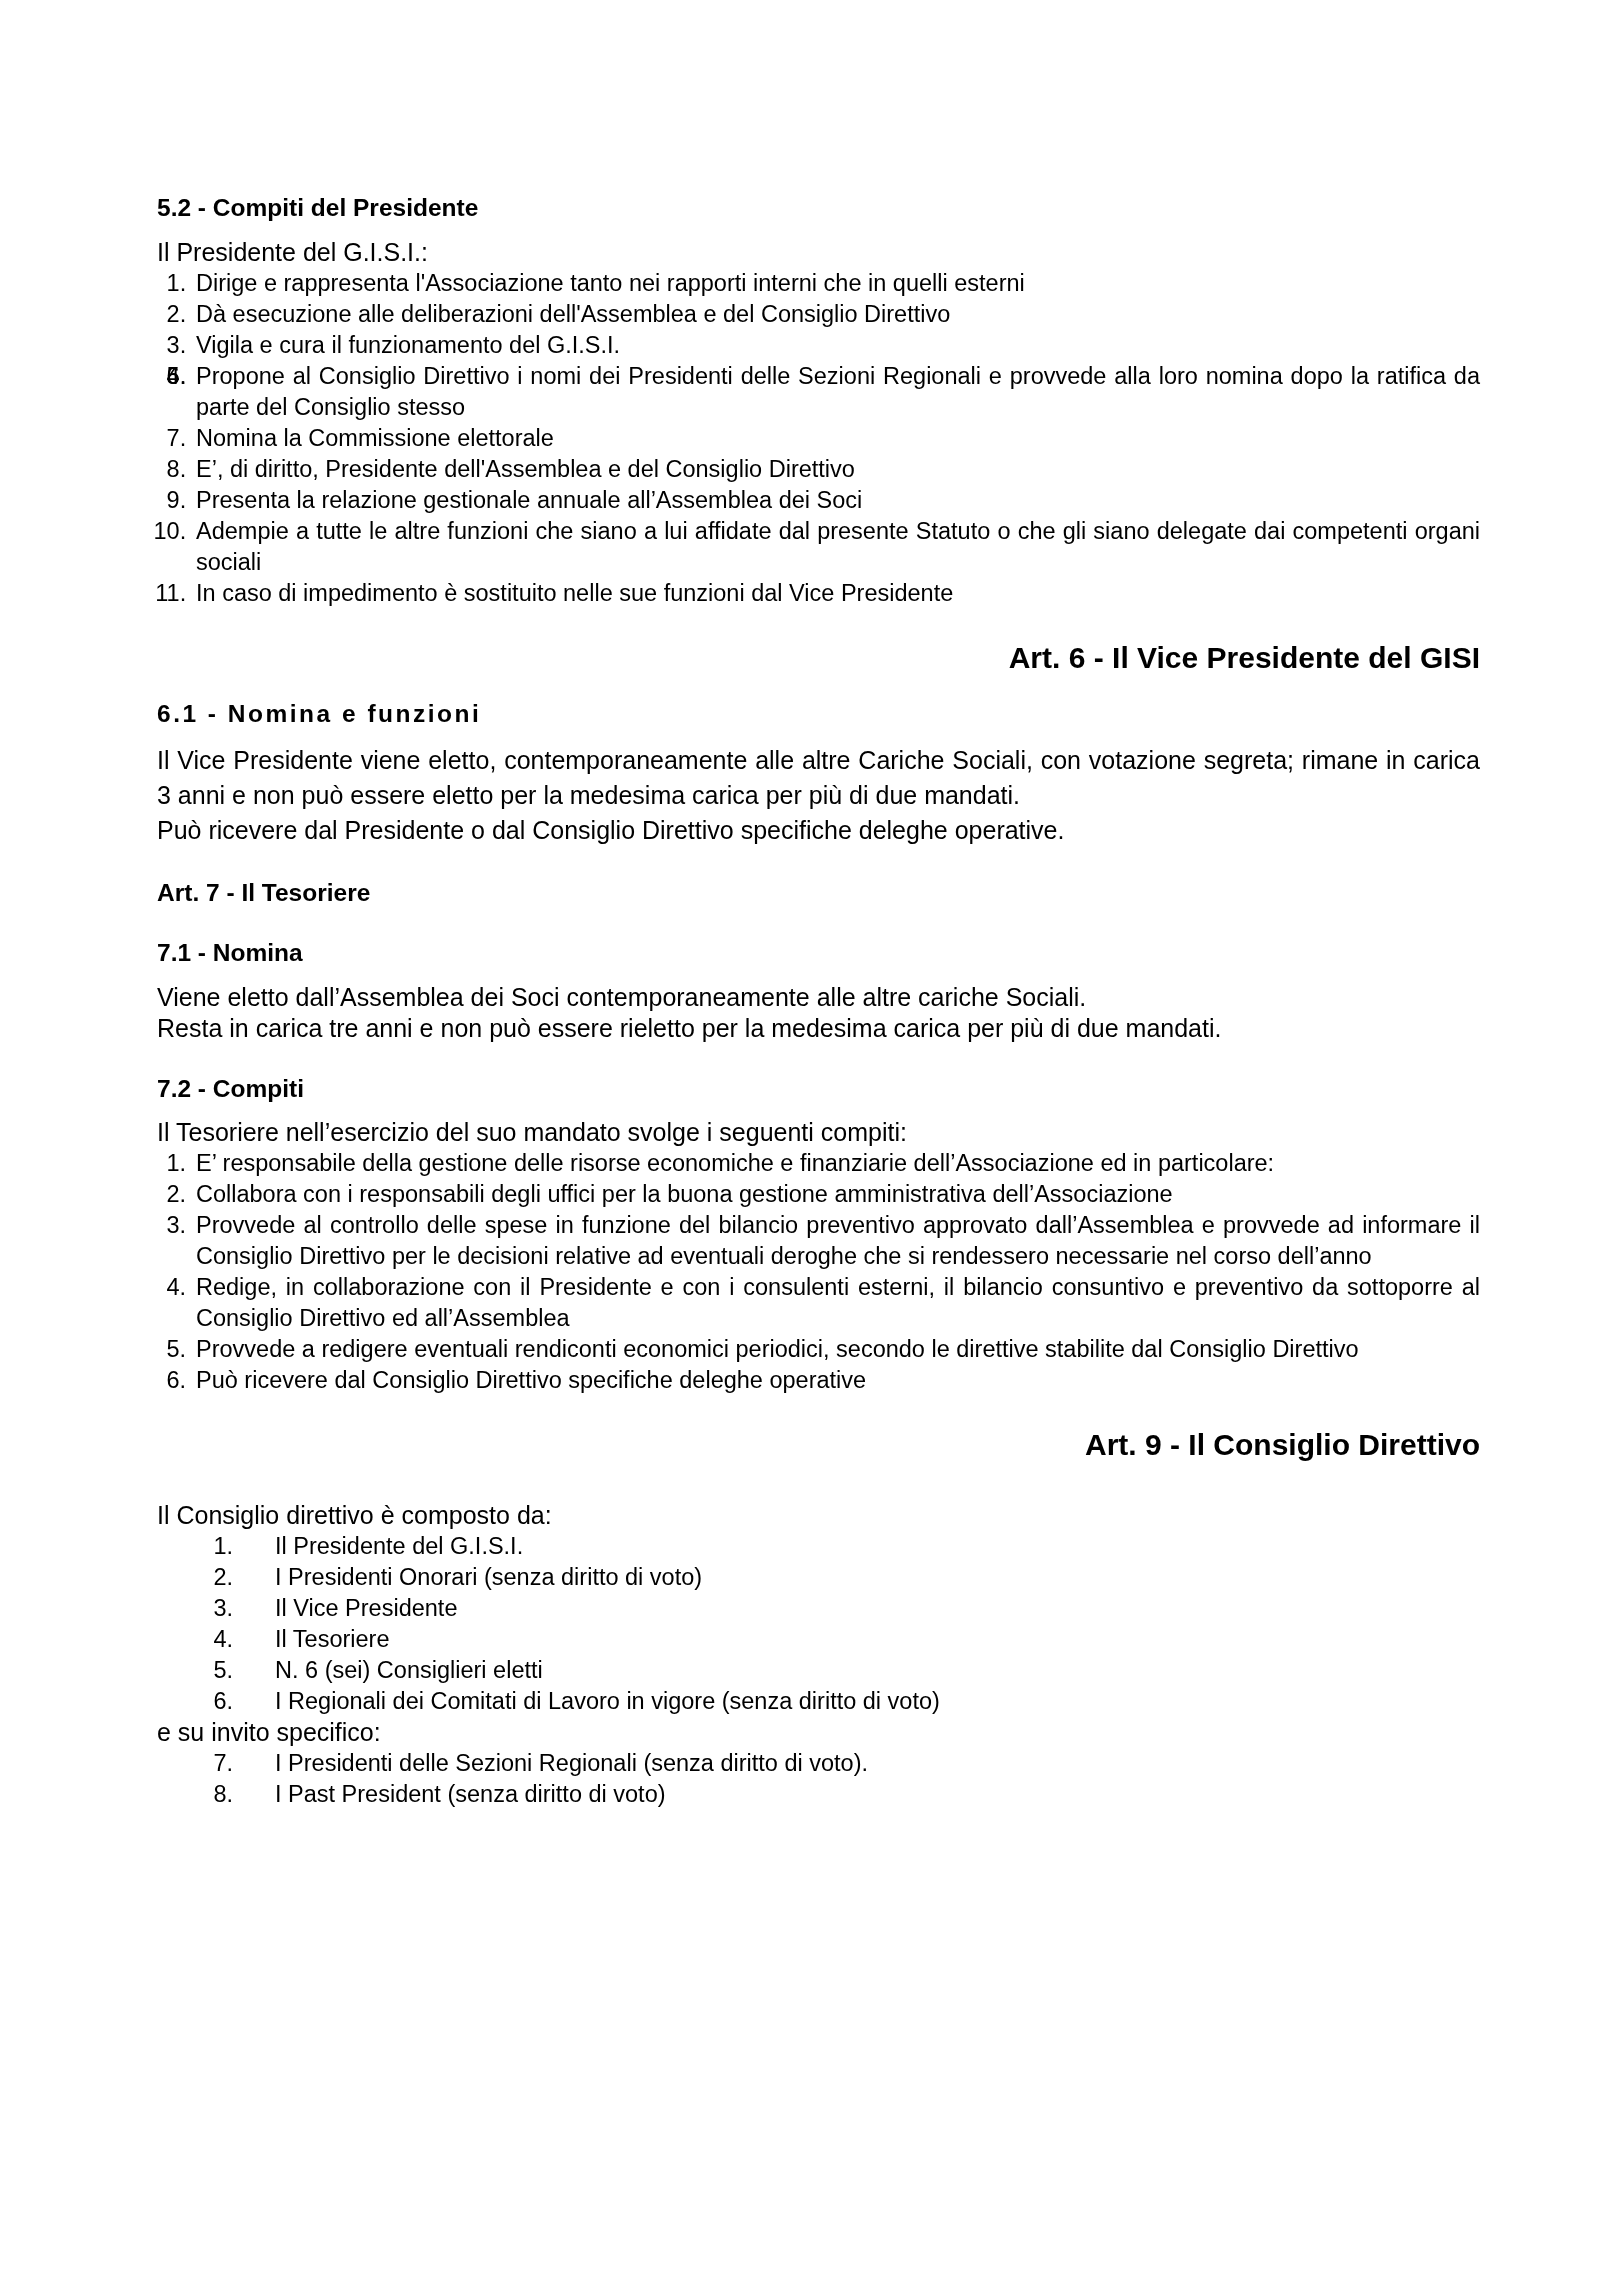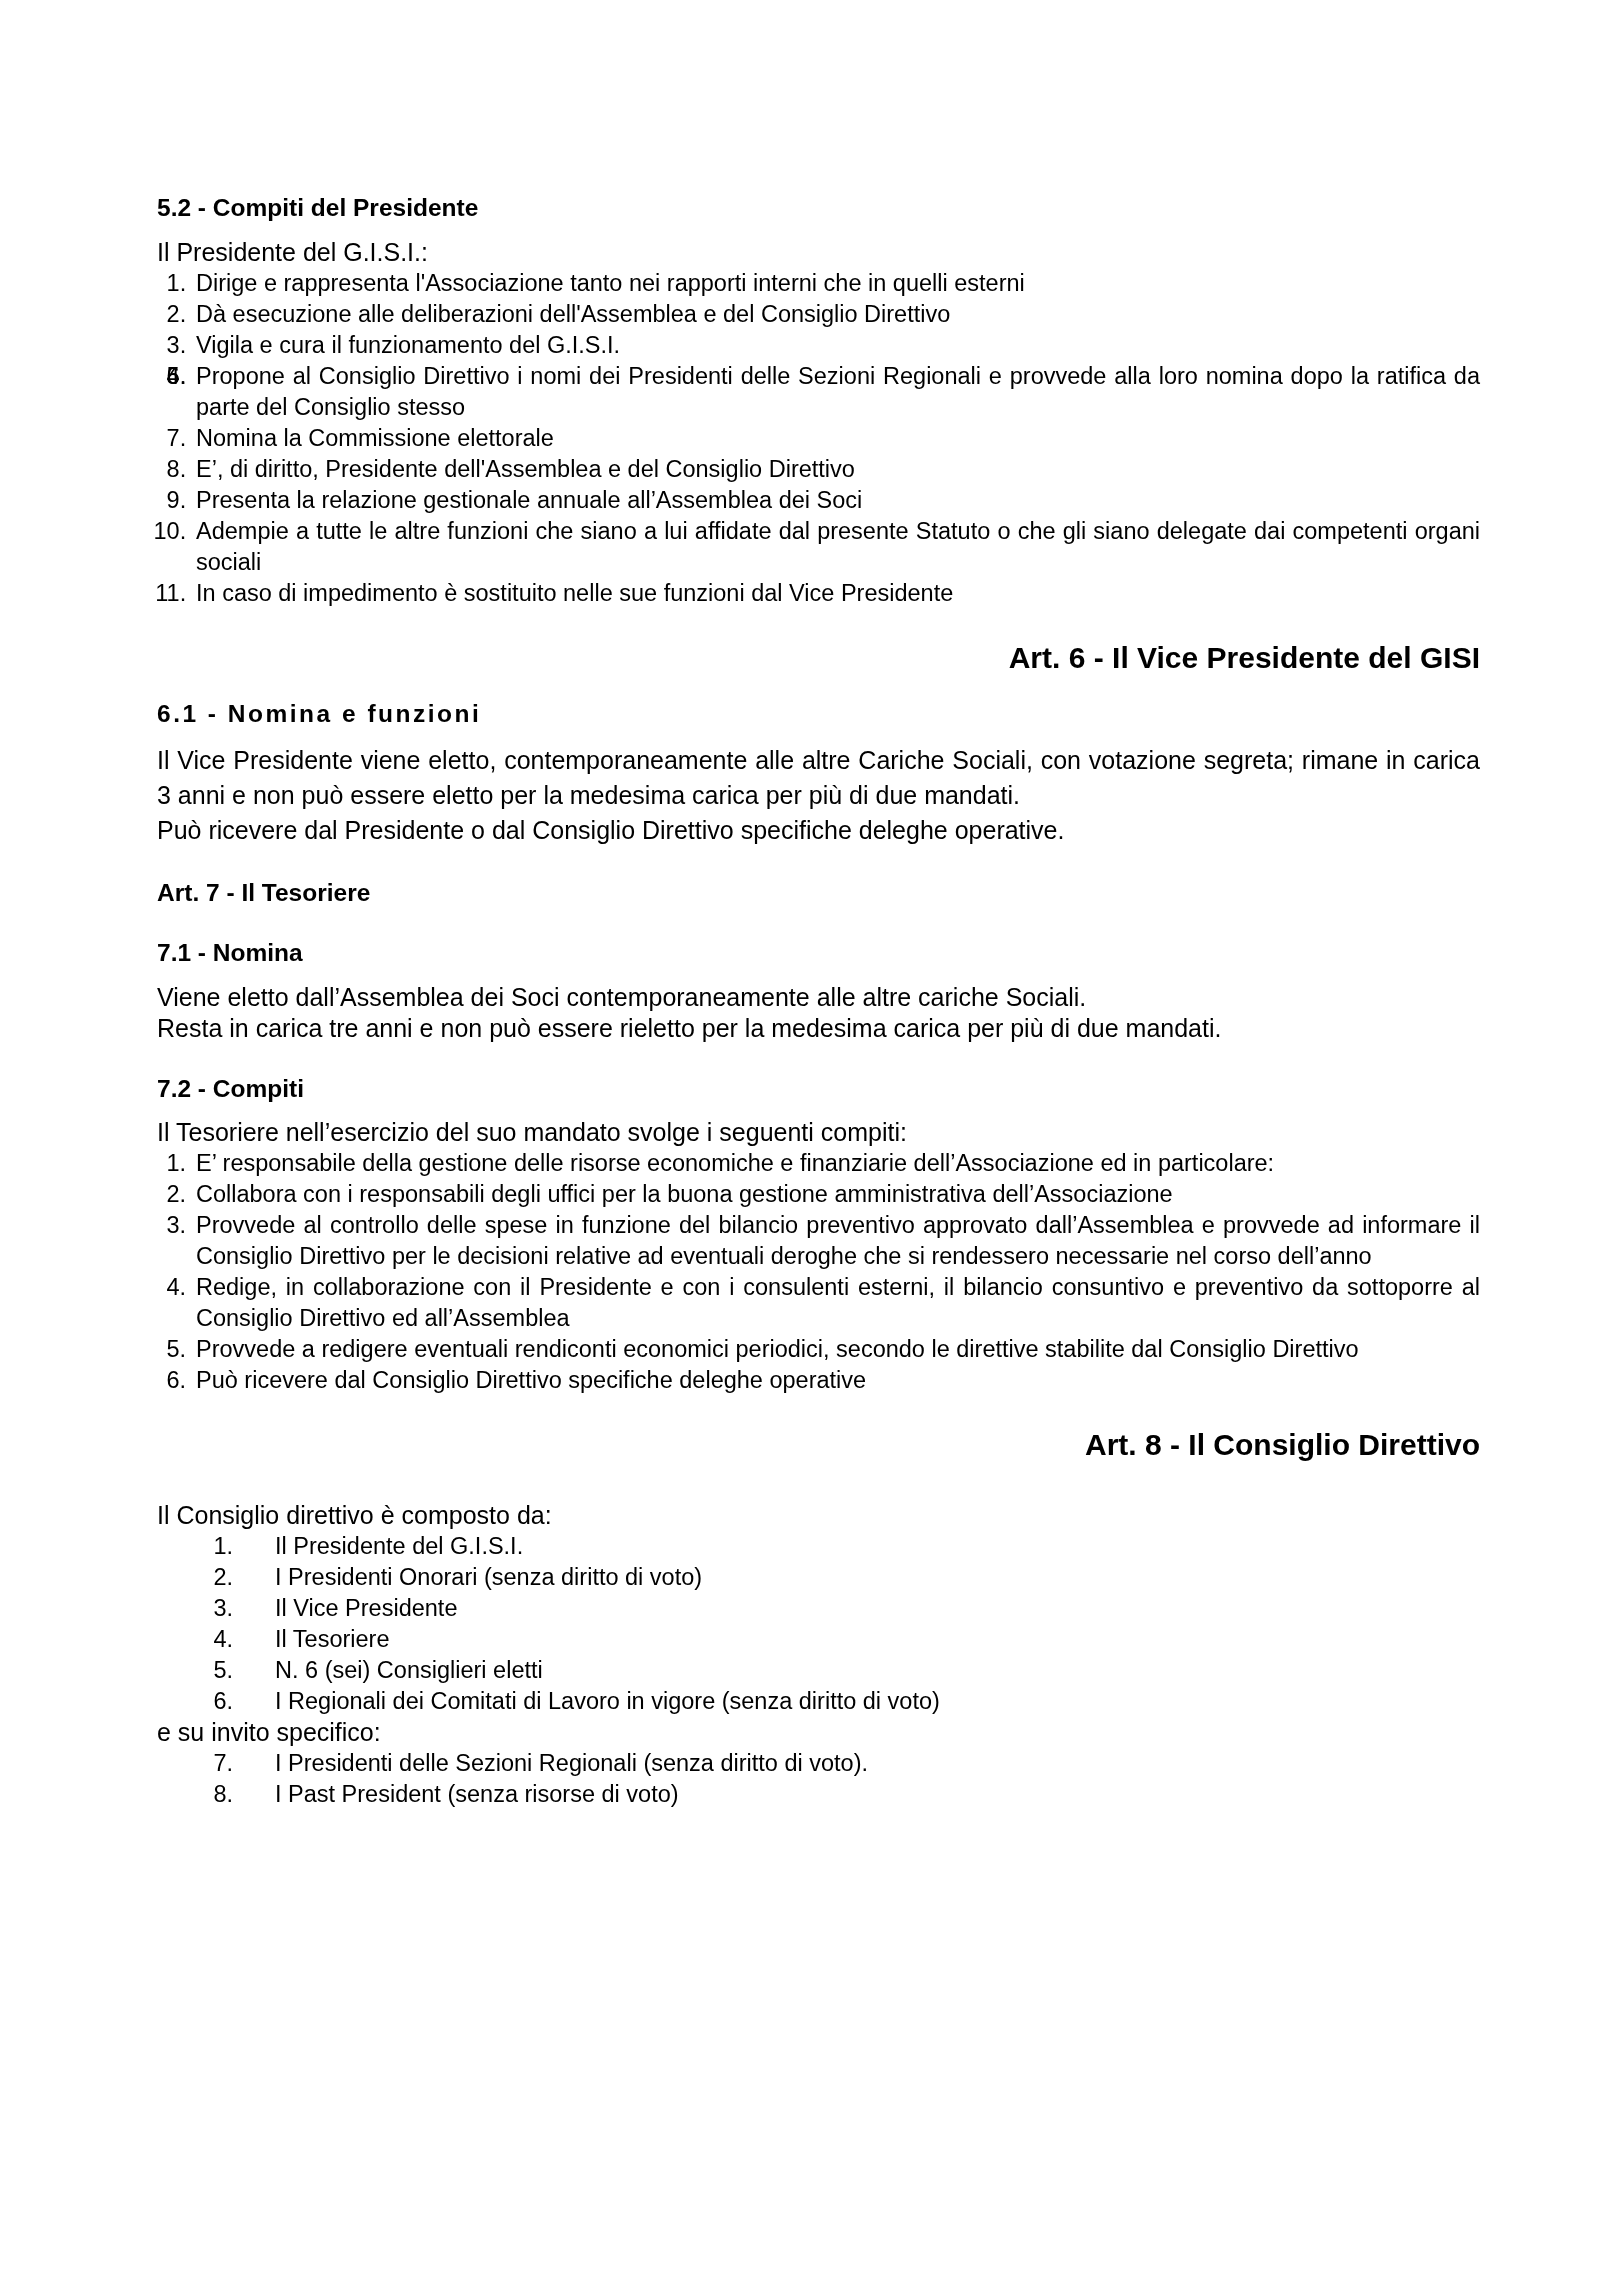--- a/index.html
+++ b/index.html
@@ -75,33 +75,33 @@
       <li><span class="num">3.</span><span>Provvede al controllo delle spese in funzione del bilancio preventivo approvato dall’Assemblea e provvede ad informare il Consiglio Direttivo per le decisioni relative ad eventuali deroghe che si rendessero necessarie nel corso dell’anno</span></li>
       <li><span class="num">4.</span><span>Redige, in collaborazione con il Presidente e con i consulenti esterni, il bilancio consuntivo e preventivo da sottoporre al Consiglio Direttivo ed all’Assemblea</span></li>
       <li><span class="num">5.</span><span>Provvede a redigere eventuali rendiconti economici periodici, secondo le direttive stabilite dal Consiglio Direttivo</span></li>
       <li><span class="num">6.</span><span>Può ricevere dal Consiglio Direttivo specifiche deleghe operative</span></li>
     </ol>
   </section>
 
   <div class="gap-l"></div>
 
   <section>
-    <h2 class="h-art">Art. 8 - Il Consiglio Direttivo</h2>
+    <h2 class="h-art">Art. 9 - Il Consiglio Direttivo</h2>
     <div class="gap-m"></div>
     <div class="gap-s"></div>
     <p class="p">Il Consiglio direttivo è composto da:</p>
     <ol class="list indent">
       <li><span class="num">1.</span><span>Il Presidente del G.I.S.I.</span></li>
       <li><span class="num">2.</span><span>I Presidenti Onorari (senza diritto di voto)</span></li>
       <li><span class="num">3.</span><span>Il Vice Presidente</span></li>
       <li><span class="num">4.</span><span>Il Tesoriere</span></li>
       <li><span class="num">5.</span><span>N. 6 (sei) Consiglieri eletti</span></li>
       <li><span class="num">6.</span><span>I Regionali dei Comitati di Lavoro in vigore (senza diritto di voto)</span></li>
     </ol>
     <p class="p">e su invito specifico:</p>
     <ol class="list indent">
       <li><span class="num">7.</span><span>I Presidenti delle Sezioni Regionali (senza diritto di voto).</span></li>
-      <li><span class="num">8.</span><span>I Past President (senza risorse di voto)</span></li>
+      <li><span class="num">8.</span><span>I Past President (senza diritto di voto)</span></li>
     </ol>
   </section>
 
 </div>
 
 
 </body></html>

